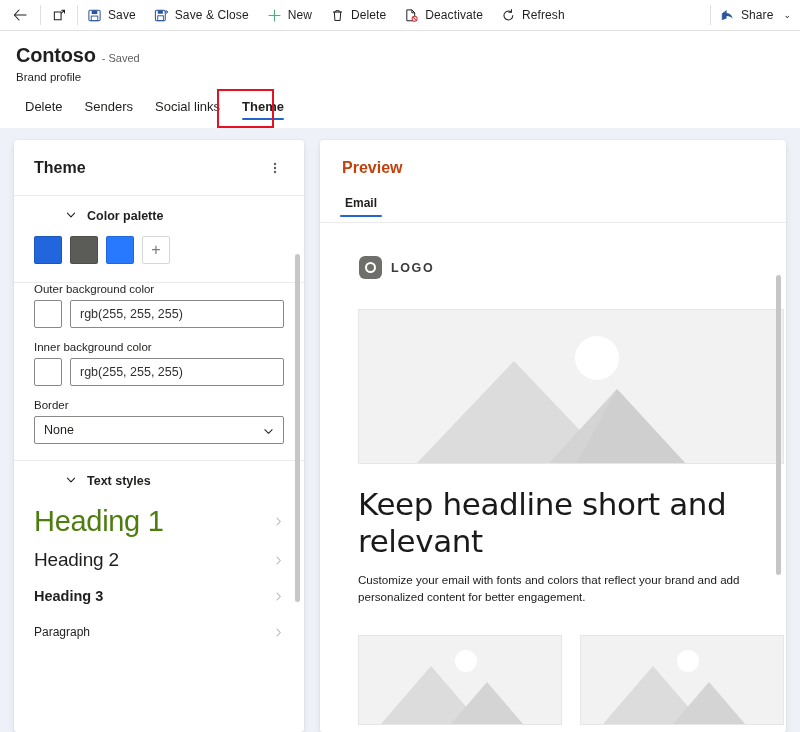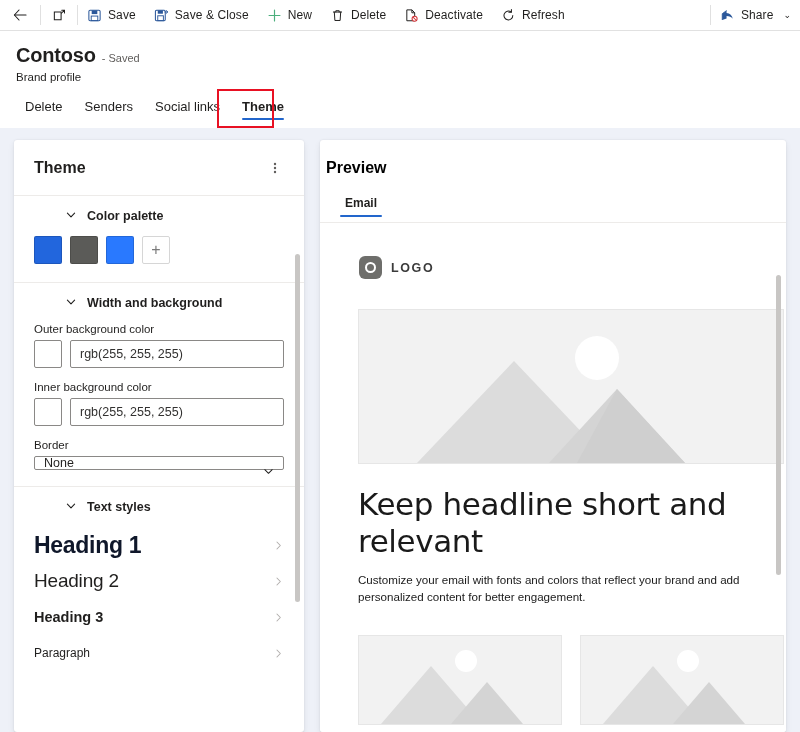--- a/index.html
+++ b/index.html
@@ -125,52 +125,52 @@
     width: 28px; height: 28px; background: #fff;
     border: 1px solid #8a8886; border-radius: 2px; cursor: pointer; flex: none;
   }
   .color-text {
     flex: 1 1 auto; height: 28px; border: 1px solid #8a8886;
     border-radius: 2px; background: #fff; font-size: 12.5px;
     color: #323130; padding: 0 9px;
     font-family: "Liberation Sans", sans-serif;
   }
   .select-box {
-    position: relative; height: 14px; border: 1px solid #8a8886;
+    position: relative; height: 28px; border: 1px solid #8a8886;
     border-radius: 2px; background: #fff; display: flex; align-items: center;
     padding: 0 9px; font-size: 12.5px; color: #201f1e; cursor: pointer;
     margin-bottom: 16px;
   }
   .select-chev { position: absolute; right: 9px; top: 9px; color: #201f1e; }
 
   .style-row {
     display: flex; align-items: center; justify-content: space-between;
     padding: 4px 20px 4px 20px; cursor: pointer; min-height: 36px;
   }
   .style-chev { color: #b0adab; font-size: 12px; }
-  .st-h1 { font-size: 23px; font-weight: 700; color: #0f172a; letter-spacing: -.3px; }
+  .st-h1 { font-size: 29px; font-weight: 400; color: #4d7c0f; letter-spacing: -.3px; }
   .st-h2 { font-size: 19px; font-weight: 400; color: #201f1e; letter-spacing: -.2px; }
   .st-h3 { font-size: 14.5px; font-weight: 600; color: #201f1e; }
   .st-p  { font-size: 12px; font-weight: 400; color: #201f1e; }
 
   .lp-sbar {
     position: absolute; right: 4px; top: 58px; width: 5px; height: 348px;
     background: #c8c6c4; border-radius: 3px; cursor: pointer;
   }
 
   
   .right-panel {
     position: absolute; left: 320px; top: 12px; width: 466px; height: 592px;
     background: #ffffff; border-radius: 3px;
     box-shadow: 0 .6px 1.8px rgba(0,0,0,.10), 0 3.2px 7.2px rgba(0,0,0,.07);
     overflow: hidden;
   }
   .rp-title {
-    position: absolute; left: 6px; top: 19px;
-    font-size: 16px; font-weight: 600; color: #000000;
+    position: absolute; left: 22px; top: 19px;
+    font-size: 16px; font-weight: 600; color: #c2410c;
   }
   .rp-tabs {
     position: absolute; left: 20px; top: 52px; display: flex;
   }
   .rp-tab {
     padding: 4px 5px 8px 5px; font-size: 12px; color: #201f1e;
     cursor: pointer; position: relative; font-weight: 600;
   }
   .rp-tab.active::after {
     content: ""; position: absolute; left: 0; right: 0; bottom: 1px;
@@ -401,28 +401,20 @@
         </div>
         <div class="swatch-row">
           <div class="swatch" style="background:#2266dd"></div>
           <div class="swatch" style="background:#5b5b58"></div>
           <div class="swatch" style="background:#2979ff"></div>
           <div class="swatch-add">+</div>
         </div>
       </div>
 
       <div class="section">
-        <div class="sec-head">
-          <span class="chev-d">
-            <svg width="12" height="12" viewBox="0 0 12 12">
-                <path d="M2.4 4.2L6 7.8l3.6-3.6" stroke="#201f1e" stroke-width="1.1" fill="none" stroke-linecap="round" stroke-linejoin="round"></path>
-              </svg>
-          </span>
-          <span class="sec-title">Width and background</span>
-        </div>
 
         <div class="field">
           <div class="field-label">Outer background color</div>
           <div class="color-input-row">
             <div class="color-chip"></div>
             <input class="color-text" type="text" value="rgb(255, 255, 255)" style="">
           </div>
         </div>
 
         <div class="field">

